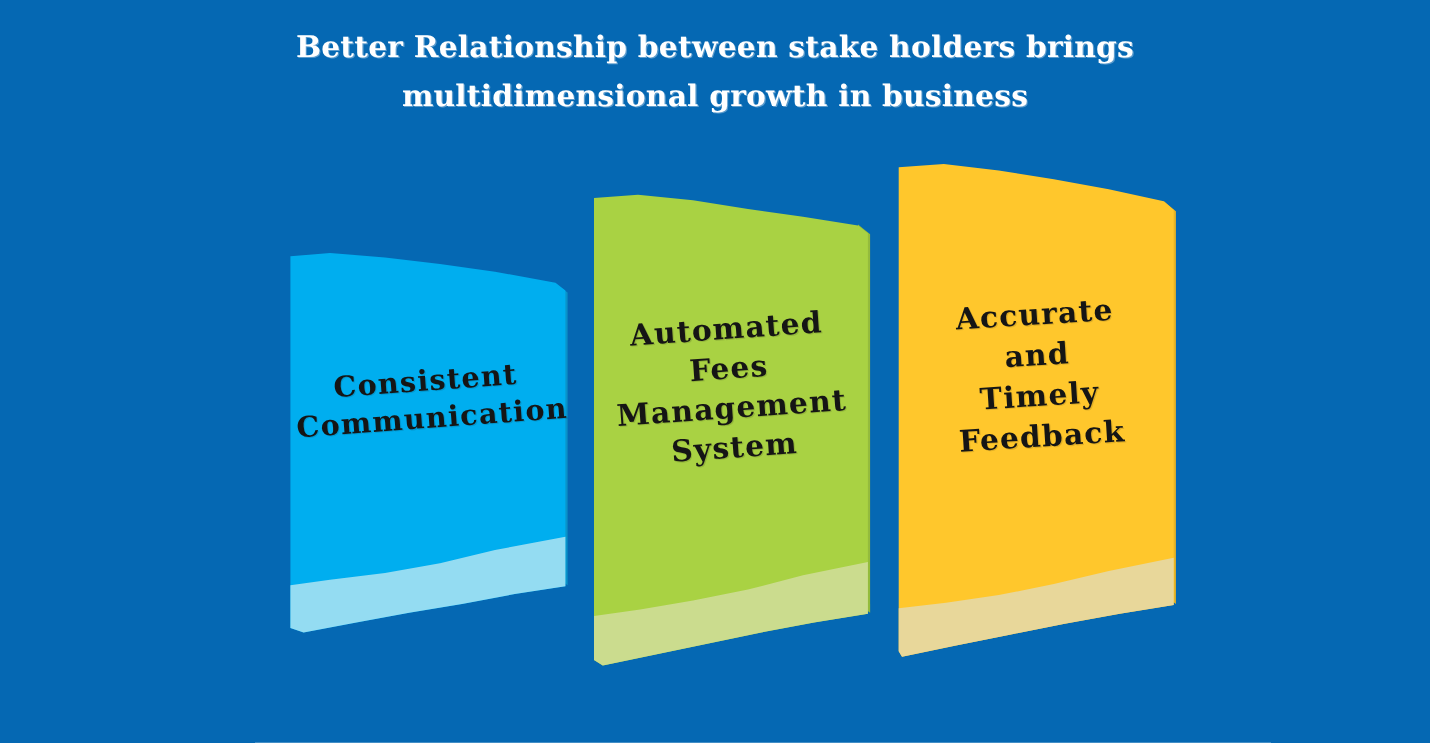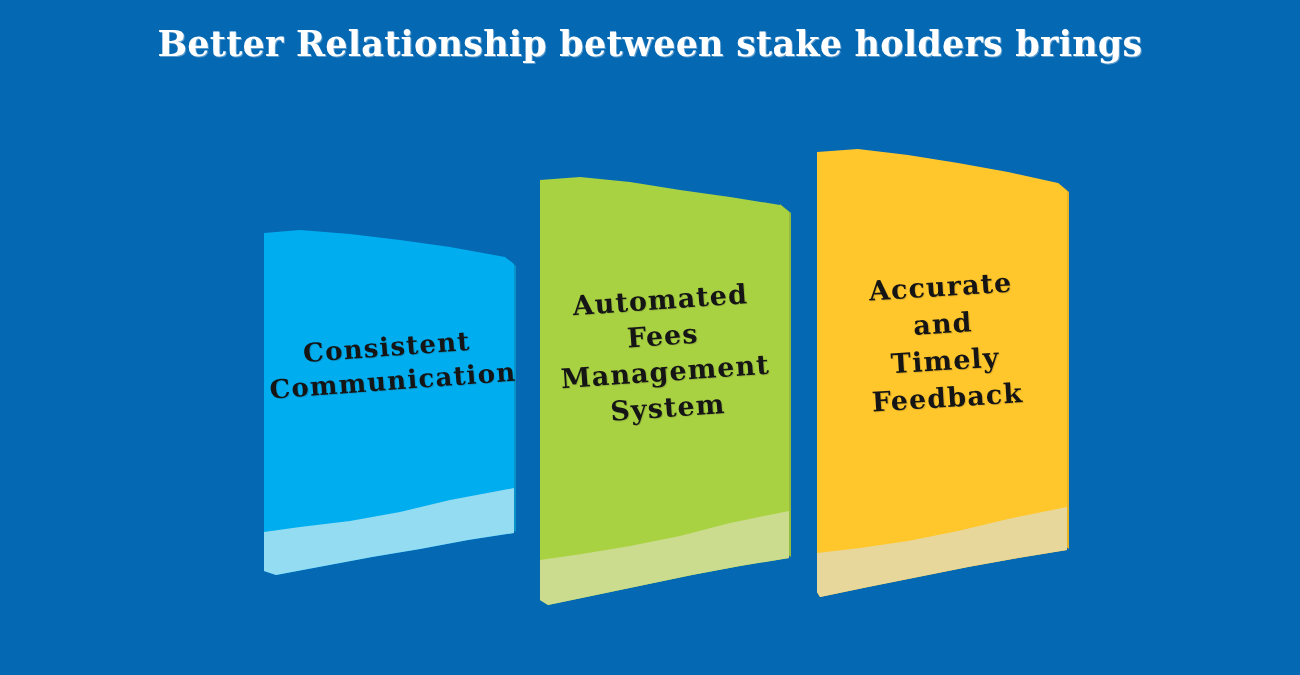--- a/index.html
+++ b/index.html
@@ -23,21 +23,21 @@
   
   #title {
     position: absolute;
     left: 0;
     top: 22px;
     width: 1300px;
     text-align: center;
     color: #ffffff;
     font-family: "DejaVu Serif", "Liberation Serif", serif;
     font-weight: 700;
-    font-size: 35px;
+    font-size: 27px;
     line-height: 44px;
     letter-spacing: 0.2px;
     text-shadow: 1px 1px 0 rgba(255,255,255,0.35);
   }
   #title .tline { display: block; white-space: nowrap; }
 
   
   .panel-svg {
     position: absolute;
     left: 0;
@@ -88,20 +88,21 @@
     transform: rotate(-3.6deg);
   }
 </style>
 </head>
 <body>
 
 <div id="stage" style="background: rgb(5, 104, 179);">
 
   <div id="title" style="color: rgb(255, 255, 255);">
     <span class="tline">Better Relationship between stake holders brings</span>
+    <span class="tline">multidimensional growth in business</span>
   </div>
 
   <svg class="panel-svg" viewBox="0 0 1300 675">
 
     <g>
 
       <polygon fill="#0a93c9" points="505,258 516,266 516,532 505,524"></polygon>
 
       <polygon fill="#00aeef" points="264,233 300,230 350,234 400,240 450,247 505,257 514,264 514,533 468,540 420,549 372,557 324,566 276,575 264,571"></polygon>
 

